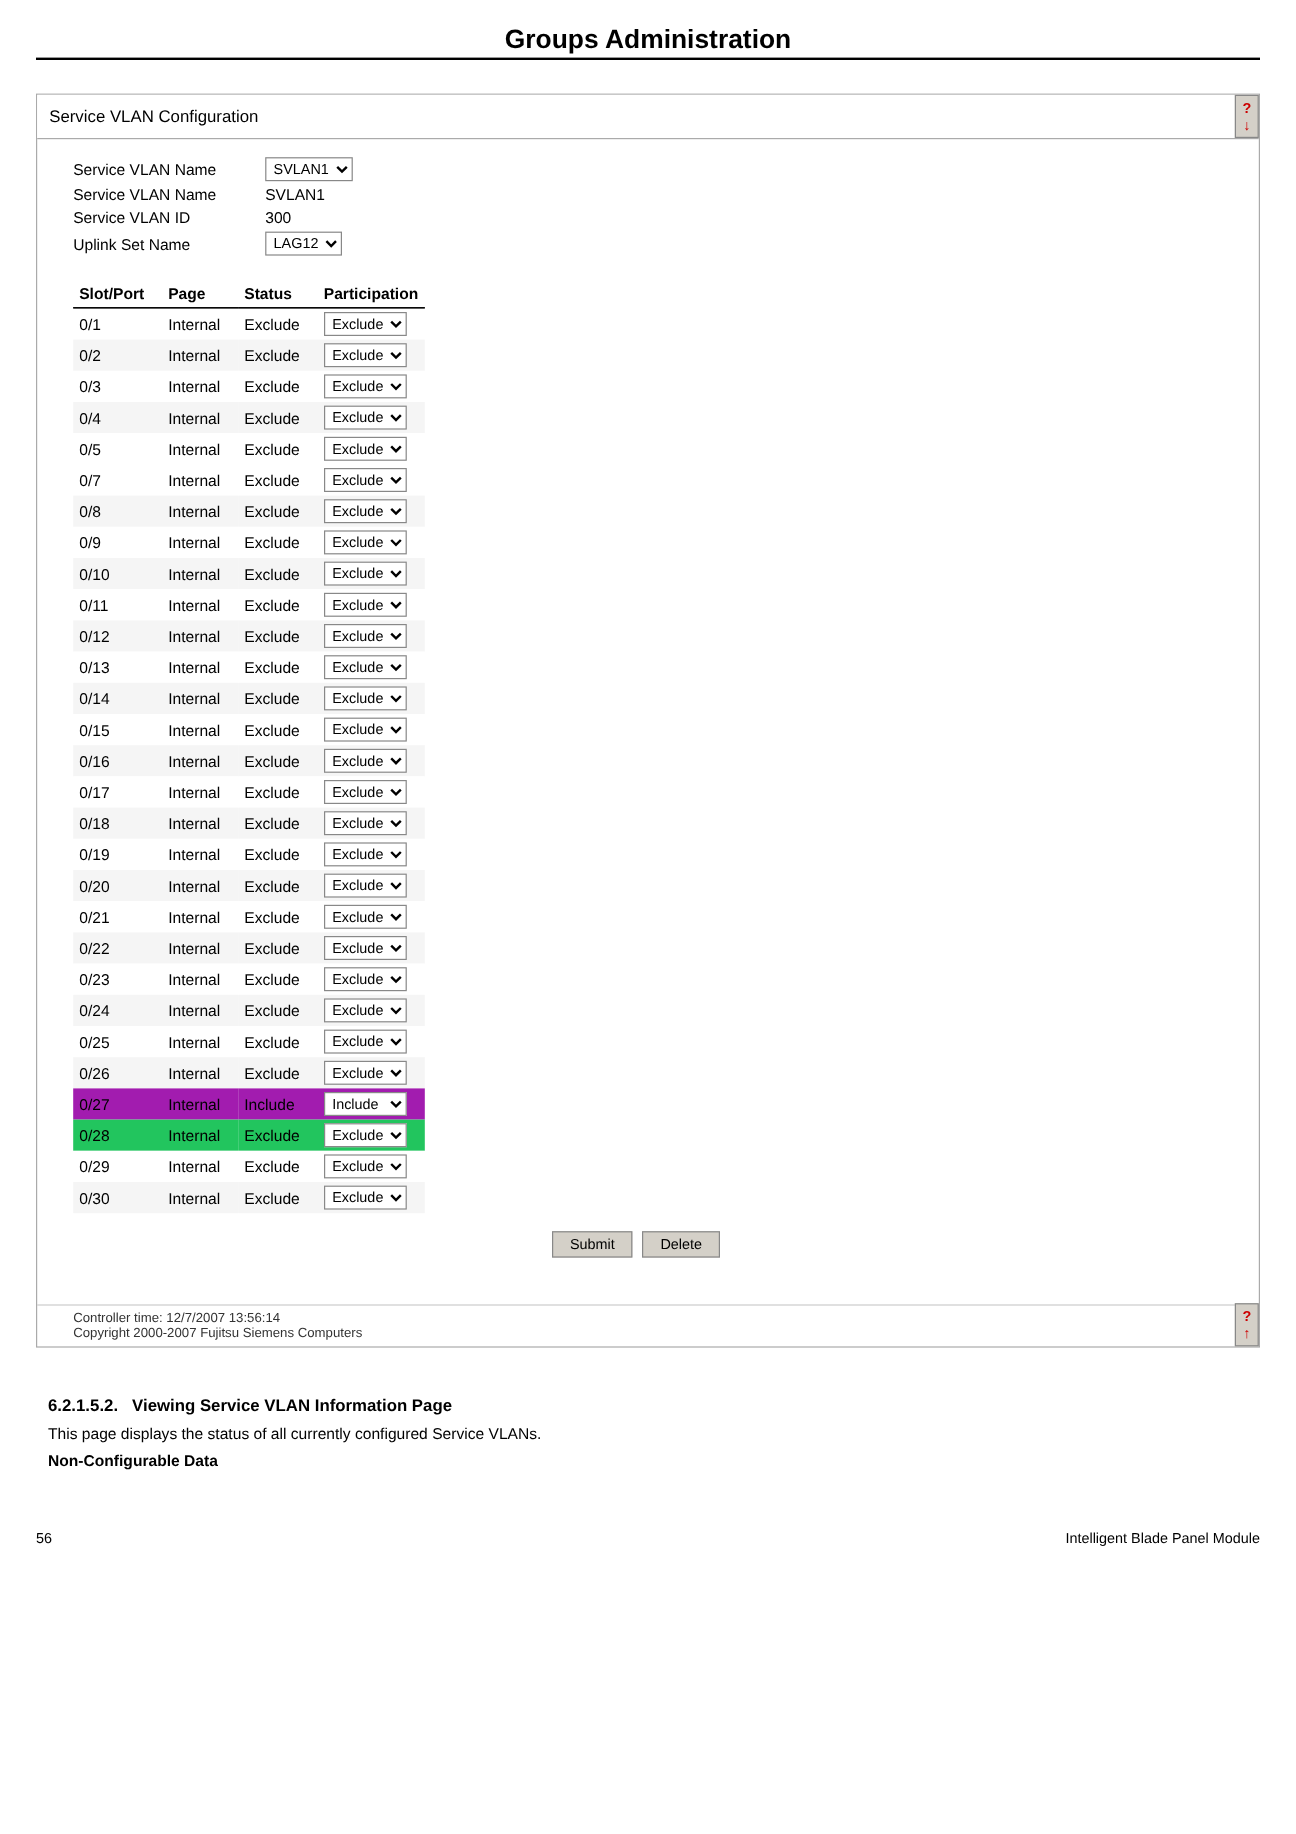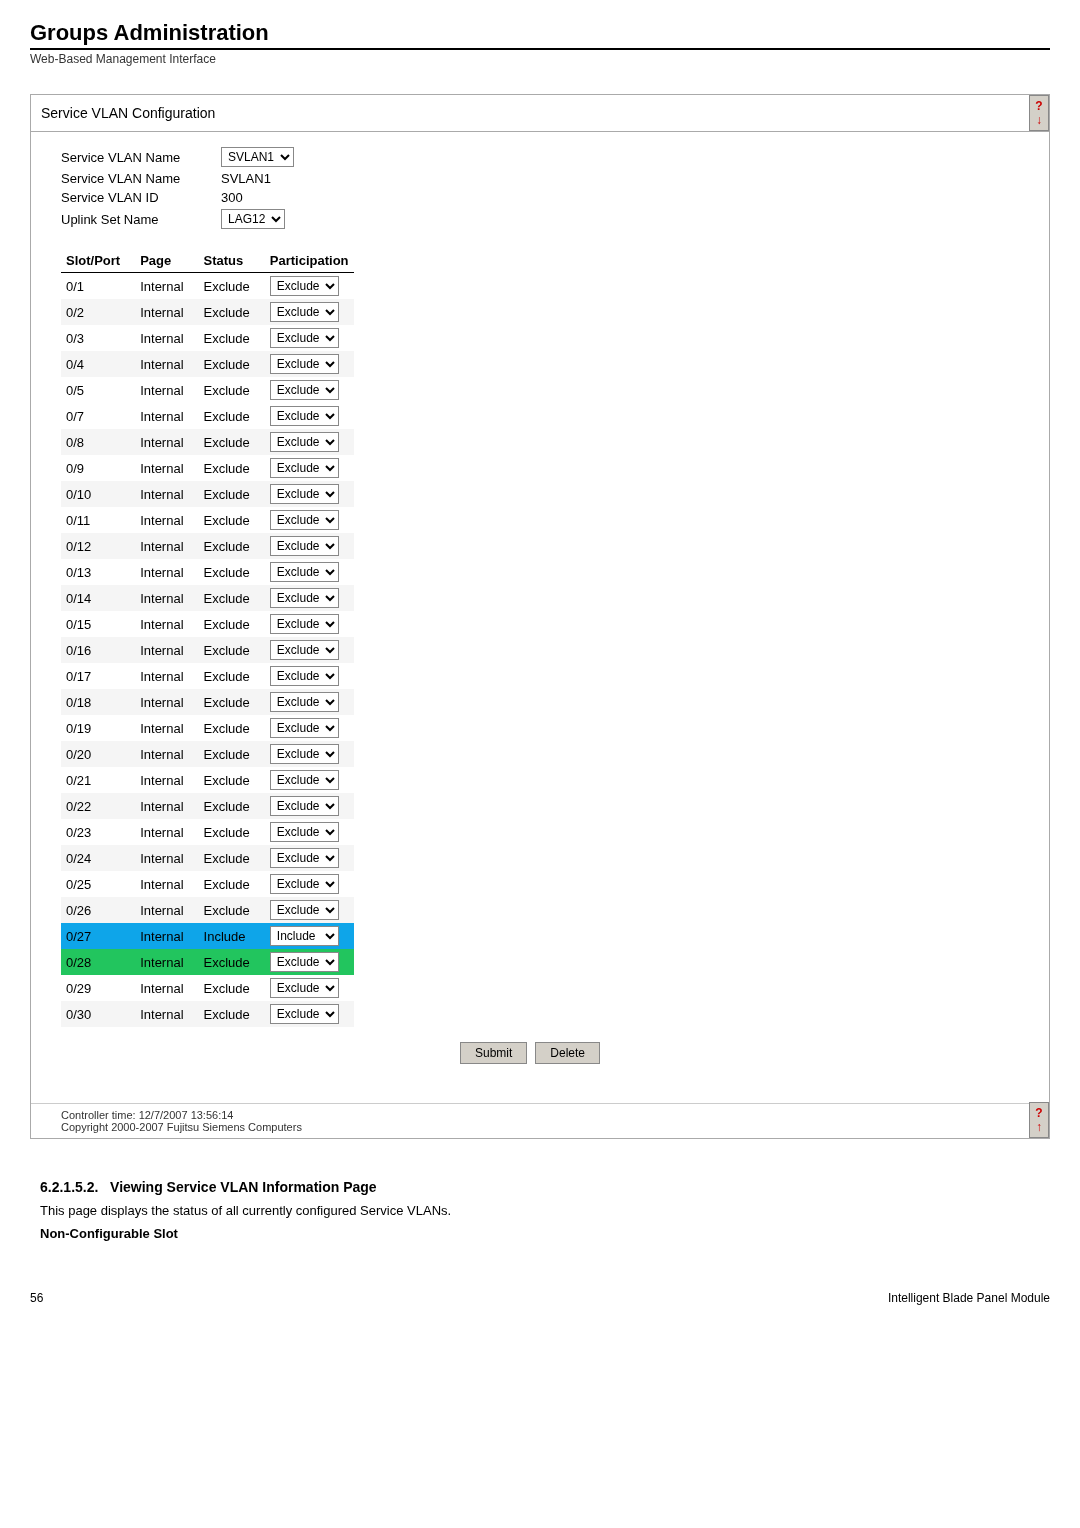--- a/index.html
+++ b/index.html
@@ -13,20 +13,21 @@
     }
 
     .page-container {
       width: 1080px;
       padding: 20px 30px;
     }
 
     
     .header-section {
       margin-bottom: 28px;
+      text-align: center;
     }
     .page-title {
       font-size: 22px;
       font-weight: bold;
       color: #000;
       border-bottom: 2px solid #000;
       padding-bottom: 2px;
       margin-bottom: 2px;
     }
     .page-subtitle {
@@ -186,21 +187,20 @@
       margin-top: -20px;
     }
   </style>
 </head>
 <body>
 
 <div class="page-container">
 
   <div class="header-section">
     <div class="page-title">Groups Administration</div>
-    <div class="page-subtitle">Web-Based Management Interface</div>
   </div>
 
   <div class="content-frame">
 
     <div class="scroll-indicator-top">
       <span style="color:#c00; font-weight:bold; font-size:12px;">?</span>
       <span style="font-size:12px;">↓</span>
     </div>
 
     <div class="frame-header">Service VLAN Configuration</div>
@@ -383,21 +383,21 @@
               <td>Internal</td>
               <td>Exclude</td>
               <td class="participation-col"><select style="font-size: 12px; border: 1px solid rgb(136, 136, 136); background: rgb(255, 255, 255); padding: 1px 2px;"><option value="Exclude">Exclude</option><option value="Include">Include</option><option value="Tagged">Tagged</option></select></td>
             </tr>
             <tr style="background: rgb(245, 245, 245);">
               <td>0/26</td>
               <td>Internal</td>
               <td>Exclude</td>
               <td class="participation-col"><select style="font-size: 12px; border: 1px solid rgb(136, 136, 136); background: rgb(255, 255, 255); padding: 1px 2px;"><option value="Exclude">Exclude</option><option value="Include">Include</option><option value="Tagged">Tagged</option></select></td>
             </tr>
-            <tr style="background: #0ea5e9;">
+            <tr style="background: #a21caf;">
               <td>0/27</td>
               <td>Internal</td>
               <td>Include</td>
               <td class="participation-col"><select style="font-size: 12px; border: 1px solid rgb(136, 136, 136); background: rgb(255, 255, 255); padding: 1px 2px;"><option value="Exclude">Exclude</option><option value="Include" selected="">Include</option><option value="Tagged">Tagged</option></select></td>
             </tr>
             <tr style="background: #22c55e;">
               <td>0/28</td>
               <td>Internal</td>
               <td>Exclude</td>
               <td class="participation-col"><select style="font-size: 12px; border: 1px solid rgb(136, 136, 136); background: rgb(255, 255, 255); padding: 1px 2px;"><option value="Exclude">Exclude</option><option value="Include">Include</option><option value="Tagged">Tagged</option></select></td>
@@ -434,20 +434,20 @@
     </div>
   </div>
 
   <div class="doc-section">
     <h3>
       <span>6.2.1.5.2.</span>
       &nbsp;
       <span>Viewing Service VLAN Information Page</span>
     </h3>
     <p>This page displays the status of all currently configured Service VLANs.</p>
-    <p class="bold-label">Non-Configurable Slot</p>
+    <p class="bold-label">Non-Configurable Data</p>
   </div>
 
   <div style="display:flex; justify-content:space-between; margin-top:30px; align-items:flex-end;">
     <div class="page-number">56</div>
     <div class="doc-right-label">Intelligent Blade Panel Module</div>
   </div>
 </div>
 
 </body></html>

